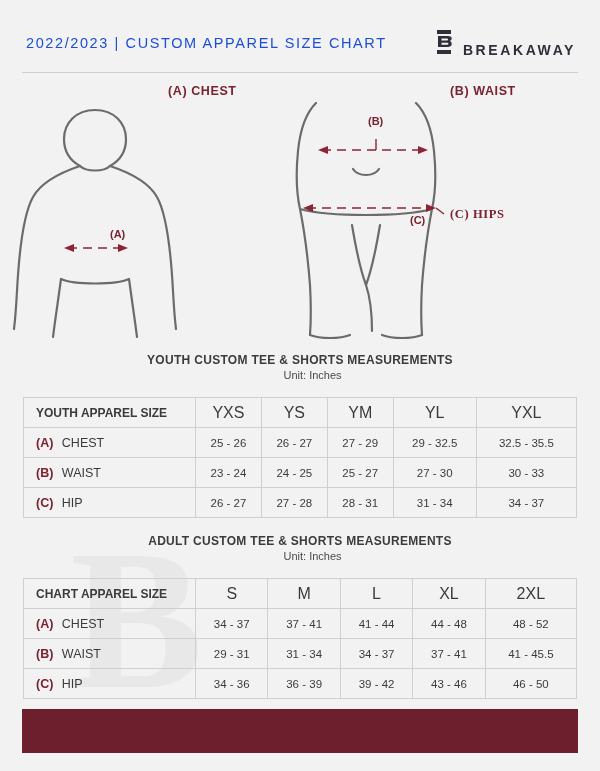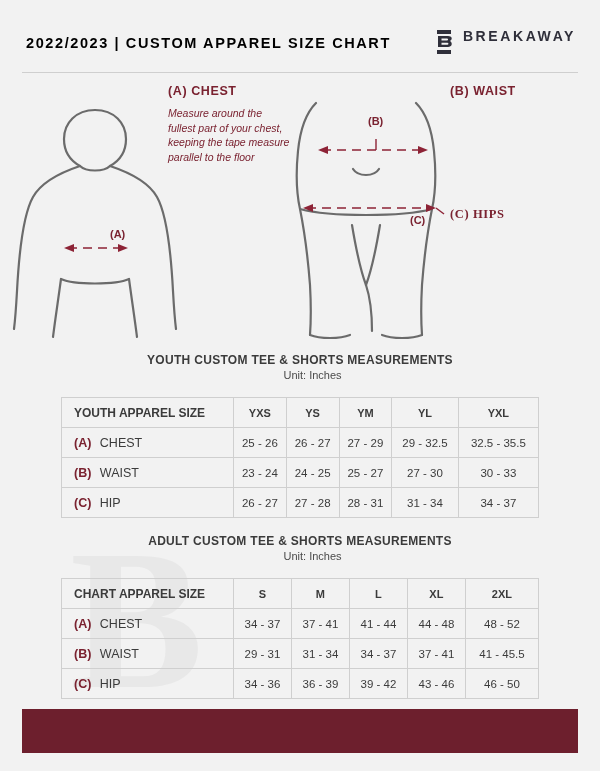--- a/index.html
+++ b/index.html
@@ -33,28 +33,28 @@
   .header {
     position: relative;
     z-index: 2;
     display: flex;
     align-items: center;
     justify-content: space-between;
     padding: 28px 24px 14px 26px;
   }
   .header-title {
     font-size: 14.5px;
-    font-weight: bold;
+    font-weight: normal;
     letter-spacing: 1.6px;
-    color: #000000;
+    color: #1d4ed8;
     white-space: nowrap;
   }
   .brand {
     display: flex;
-    align-items: flex-start;
+    align-items: flex-end;
     gap: 8px;
   }
   .brand-mark {
     width: 22px; height: 30px;
     display: flex; align-items: center; justify-content: center;
   }
   .brand-name {
     font-size: 14px;
     font-weight: bold;
     letter-spacing: 2.6px;
@@ -105,36 +105,36 @@
   }
   .section-unit {
     text-align: center;
     font-size: 11px;
     color: #4a4a4a;
     margin-top: 2px;
     margin-bottom: 7px;
     padding-left: 25px;
   }
   table {
-    width: 478px;
+    width: 554px;
     margin: 16px auto;
     border-collapse: collapse;
     background: transparent;
     border-radius: 24px;
   }
   th, td {
     border: 1px solid #cfcfcf;
     height: 30px;
     font-size: 11.5px;
     color: #3b3b3b;
     text-align: center;
   }
   thead th {
-    font-weight: bold;
-    font-size: 11px;
+    font-weight: normal;
+    font-size: 16px;
   }
   th.rowhead, td.rowhead {
     text-align: left;
     padding-left: 12px;
     font-weight: bold;
     font-size: 12px;
     width: 172px;
   }
   td.rowhead { font-weight: normal; font-size: 12.5px; }
   td.rowhead .tag { color: #7a2230; font-weight: bold; }
@@ -218,21 +218,20 @@
         <line x1="436" y1="135" x2="444" y2="141"></line>
       </g>
     </svg>
 
     <div style="position:absolute;left:110px;top:155px;font-size:11px;font-weight:bold;color:#7a2230;">(A)</div>
     <div style="position:absolute;left:368px;top:42px;font-size:11px;font-weight:bold;color:#7a2230;">(B)</div>
     <div style="position:absolute;left:410px;top:141px;font-size:11px;font-weight:bold;color:#7a2230;">(C)</div>
 
     <div class="note" id="note-chest">
       <span class="note-title">(A) CHEST</span>
-      <span>Measure around the fullest part of your chest, keeping the tape measure parallel to the floor</span>
     </div>
     <div class="note" id="note-waist">
       <span class="note-title">(B) WAIST</span>
     </div>
     <div class="note" id="note-hips">
       <span class="note-title">(C) HIPS</span>
     </div>
   </div>
 
   <div class="section">

